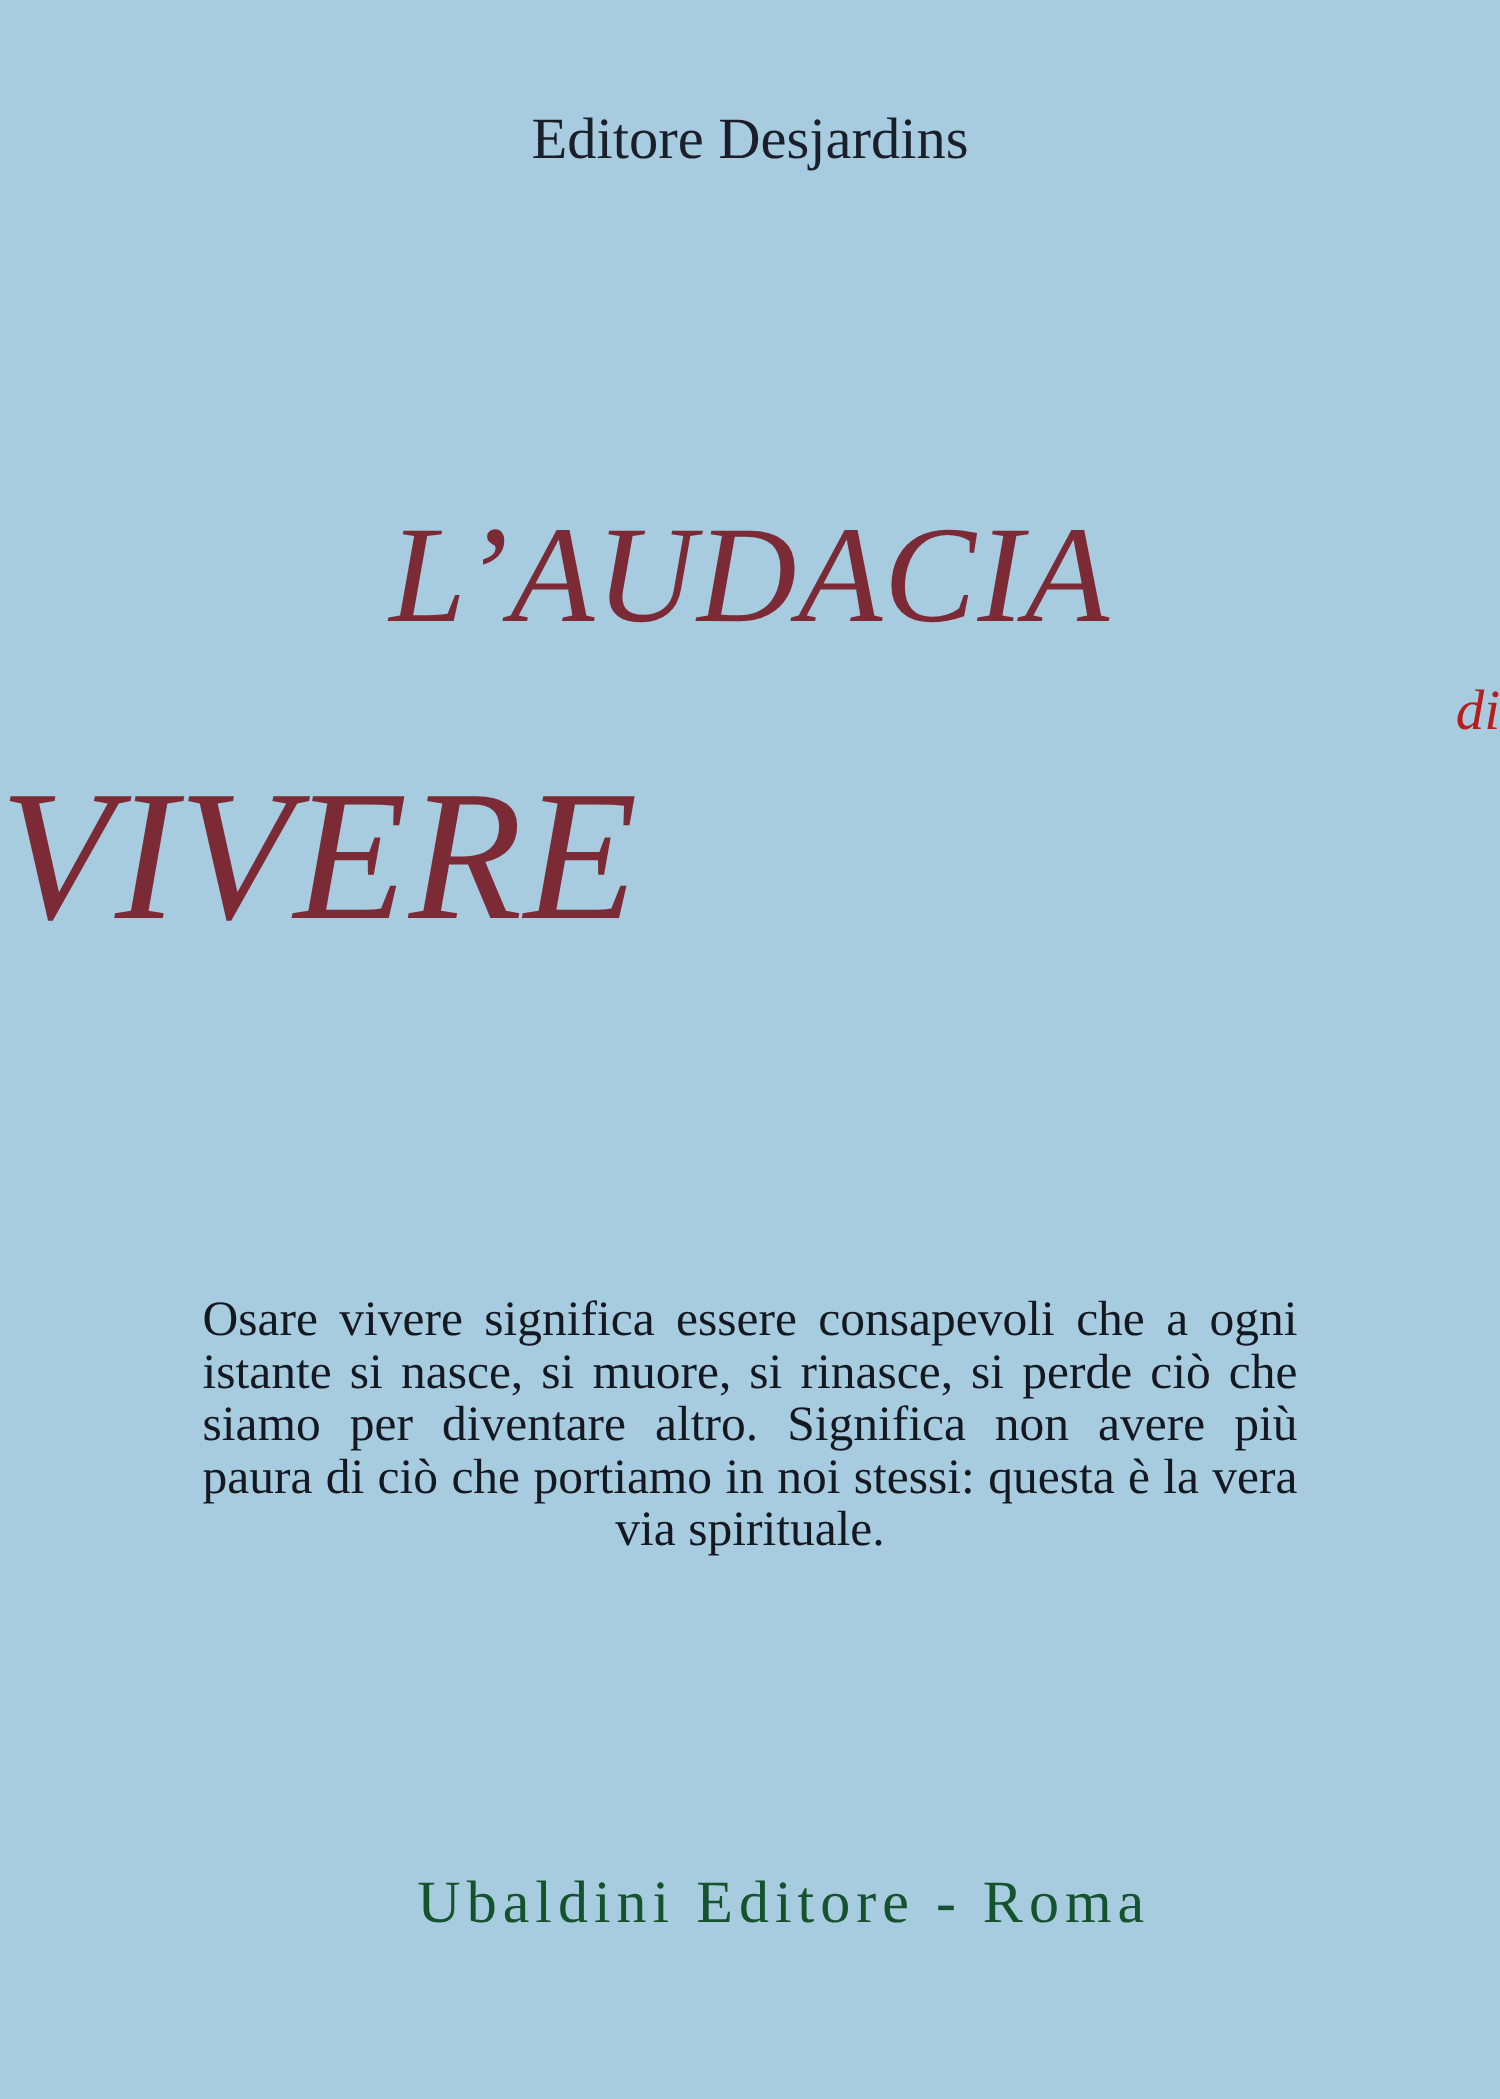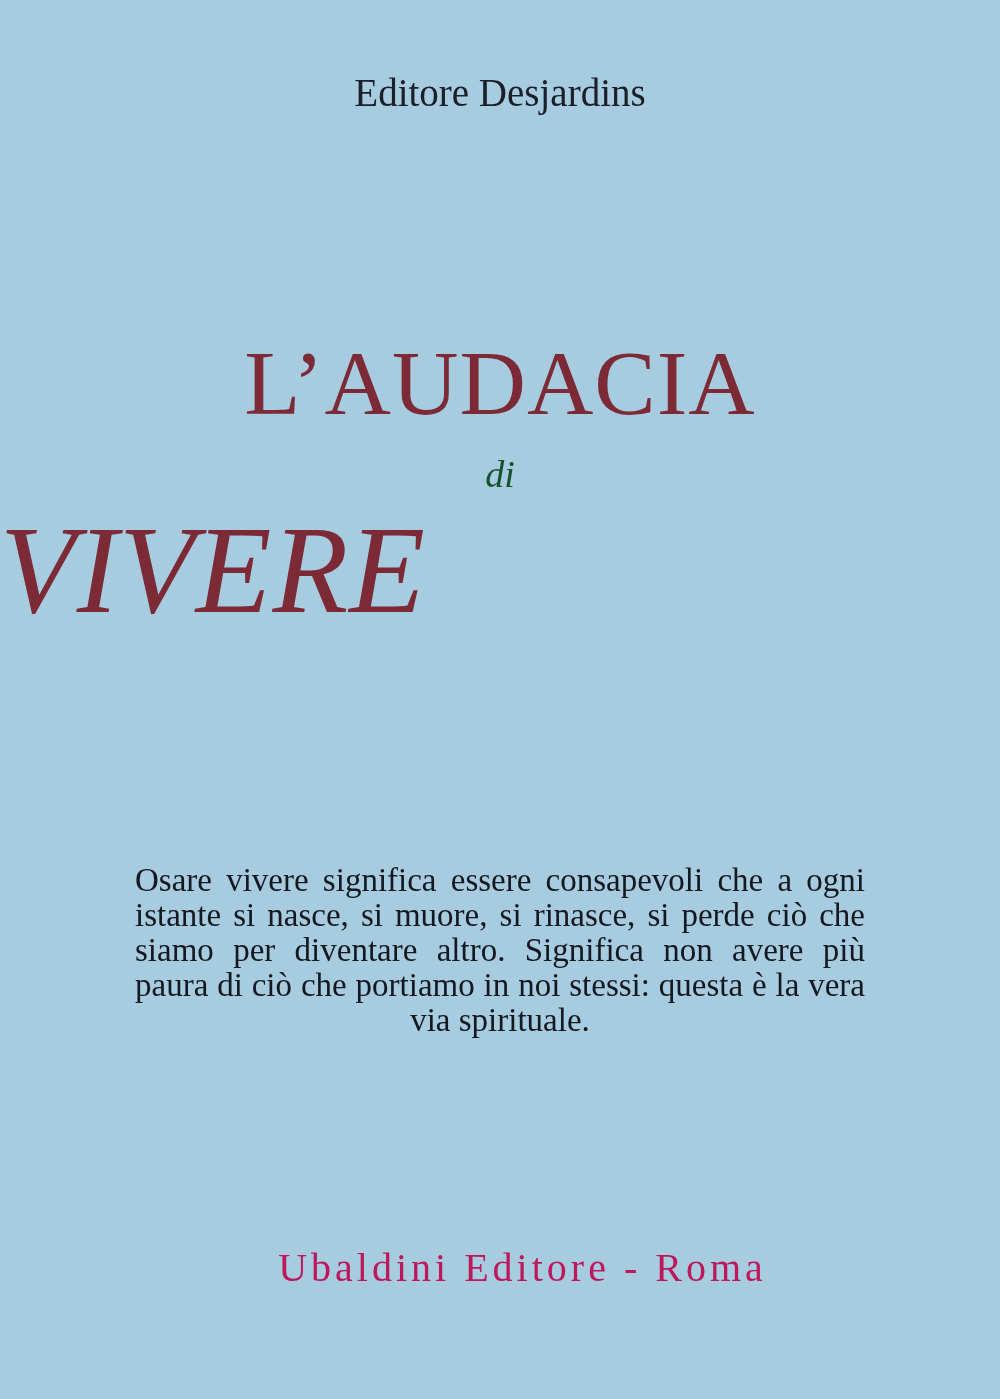--- a/index.html
+++ b/index.html
@@ -19,31 +19,32 @@
       font-size: 39px;
       color: #1a1f2a;
       letter-spacing: 0px;
     }
     .title-line1 {
       position: absolute;
       top: 330px;
       left: 0; right: 0;
       text-align: center;
       font-size: 92px;
+      font-style: italic;
       color: #7c2a36;
       letter-spacing: 1px;
     }
     .title-di {
       position: absolute;
       top: 452px;
       left: 0; right: 0;
-      text-align: center;
+      text-align: right;
       font-size: 38px;
       font-style: italic;
-      color: #14532d;
+      color: #b91c1c;
     }
     .title-line2 {
       position: absolute;
       top: 500px;
       left: 0; right: 0;
       text-align: left;
       font-size: 124px;
       font-style: italic;
       color: #7c2a36;
       letter-spacing: 1px;
@@ -59,21 +60,21 @@
       text-align: justify;
       text-align-last: center;
     }
     .publisher {
       position: absolute;
       top: 1244px;
       left: 0; right: 0;
       text-align: center;
       font-size: 40px;
       letter-spacing: 4px;
-      color: #be185d;
+      color: #14532d;
       margin-left: 45px;
     }
   </style>
 </head>
 <body>
 
 <div>
   <div class="author">Editore Desjardins</div>
   <div class="title-line1">L’AUDACIA</div>
   <div class="title-di">di</div>

